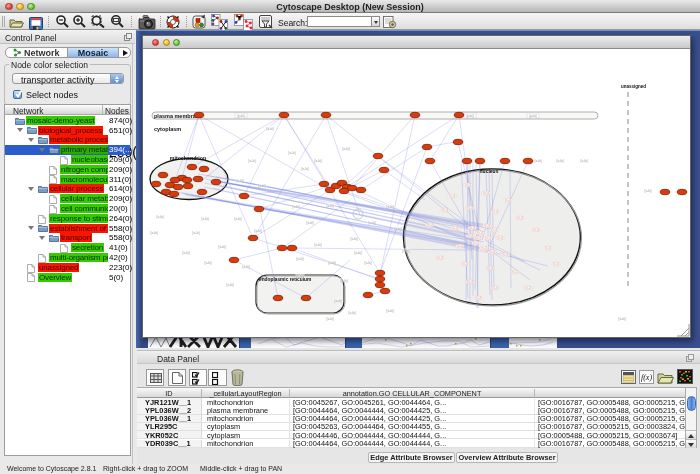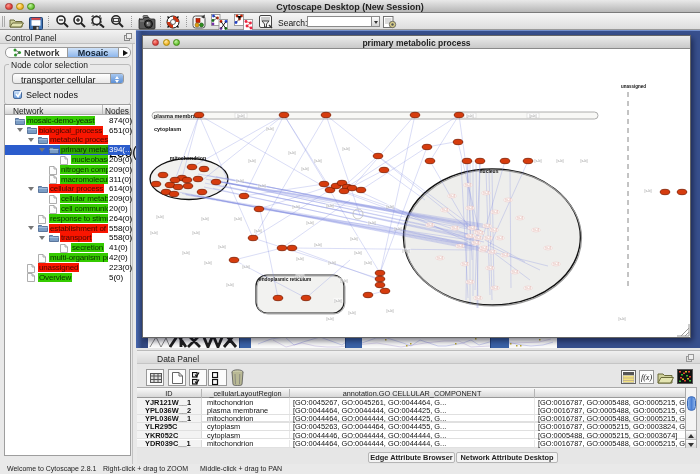--- a/index.html
+++ b/index.html
@@ -167,21 +167,21 @@
     </div>
     <div style="position:absolute;left:114px;top:0;width:12px;height:100%;">
       <div style="position:absolute;left:3px;top:2px;width:0;height:0;border-top:3.5px solid transparent;border-bottom:3.5px solid transparent;border-left:5px solid #111;"></div>
     </div>
   </div>
 
   <div style="position:absolute;left:4px;top:34px;width:127px;height:41px;border:1px solid #bbb;border-radius:3px;"></div>
   <div style="position:absolute;left:9px;top:29.5px;background:#e9e9e9;padding:0 2px;font-size:8.5px;color:#222;">Node color selection</div>
 
   <div style="position:absolute;left:12px;top:43px;width:112px;height:11px;background:linear-gradient(#ffffff,#e8e8e8);border:1px solid #9a9a9a;border-radius:3px;">
-    <div style="position:absolute;left:8px;top:0.5px;font-size:9px;color:#111;">transporter cellular</div>
+    <div style="position:absolute;left:8px;top:0.5px;font-size:9px;color:#111;">transporter activity</div>
     <div style="position:absolute;right:0;top:0;width:13px;height:100%;background:linear-gradient(#a8c8f0,#5b8fd6);border-left:1px solid #9a9a9a;border-radius:0 2px 2px 0;">
       <div style="position:absolute;left:3.5px;top:1.5px;width:0;height:0;border-left:2.8px solid transparent;border-right:2.8px solid transparent;border-bottom:3.2px solid #fff;"></div>
       <div style="position:absolute;left:3.5px;top:6px;width:0;height:0;border-left:2.8px solid transparent;border-right:2.8px solid transparent;border-top:3.2px solid #fff;"></div>
     </div>
   </div>
 
   <div style="position:absolute;left:13px;top:60px;width:9px;height:9px;background:linear-gradient(#cfe2f8,#6b9ede);border:1px solid #46699c;border-radius:2px;">
     <svg width="9" height="10" style="position:absolute;left:0;top:-2px;">
         <path d="M2 5 L4 7.5 L7.5 1.5" stroke="#fff" stroke-width="1.6" fill="none"></path>
       </svg>
@@ -399,21 +399,20 @@
 </svg>
 <div style="position:absolute;left:239px;top:337px;width:11.5px;height:11px;background:#3a62a8;border-left:1px solid #24437c;"></div>
 <div style="position:absolute;left:345px;top:337px;width:17px;height:11px;background:#3a62a8;border-left:1px solid #24437c;"></div>
 <div style="position:absolute;left:490px;top:337px;width:19px;height:11px;background:#3a62a8;border-left:1px solid #24437c;"></div>
 
 <div style="position:absolute;left:142px;top:35px;width:549px;height:303px;background:#fff;border:1px solid #666;box-shadow:2px 3px 6px rgba(0,0,20,0.5);">
   <div style="position:absolute;left:0;top:0;width:100%;height:13px;background:linear-gradient(#ececec,#c9c9c9);border-bottom:1px solid #8a8a8a;">
     <div style="position:absolute;left:9px;top:2.8px;width:7px;height:7px;border-radius:50%;background:radial-gradient(circle at 35% 30%,#ff9d94,#e2453c 60%,#b02419);border:0.5px solid #a33;"></div>
     <div style="position:absolute;left:19.5px;top:2.8px;width:7px;height:7px;border-radius:50%;background:radial-gradient(circle at 35% 30%,#ffe9a8,#f5b931 60%,#c98c14);border:0.5px solid #a80;"></div>
     <div style="position:absolute;left:30px;top:2.8px;width:7px;height:7px;border-radius:50%;background:radial-gradient(circle at 35% 30%,#c4f2a3,#6fc93d 60%,#3f9416);border:0.5px solid #481;"></div>
-    <div style="position:absolute;left:0;top:2px;width:100%;text-align:center;font-size:8.5px;font-weight:bold;color:#222;">primary metabolic process</div>
   </div>
   <svg width="14" height="14" style="position:absolute;right:0px;bottom:0px;">
       <path d="M13 1 L13 13 L1 13 M13 5 L5 13 M13 9 L9 13" stroke="#999" stroke-width="1" fill="none"></path>
     </svg>
 </div>
 <svg width="548" height="288" style="position:absolute;left:142px;top:49px;">
 <ellipse cx="350" cy="188" rx="88.5" ry="68" fill="#eeeeec" stroke="#111" stroke-width="1.6"></ellipse>
 <ellipse cx="351" cy="189" rx="88.5" ry="68" fill="none" stroke="#999" stroke-width="1.2"></ellipse>
 <ellipse cx="47" cy="130" rx="39" ry="20.5" fill="#f1f1ef" stroke="#111" stroke-width="1.3"></ellipse>
 <rect x="10" y="63" width="446" height="7" rx="3.5" fill="#f8f8f6" stroke="#999" stroke-width="0.8"></rect>
@@ -895,21 +894,21 @@
     </svg>
 </div>
 
 <div style="position:absolute;left:137px;top:387px;width:548px;height:11px;background:linear-gradient(#fafafa,#d8d8d8);border-top:1px solid #aaa;border-bottom:1px solid #999;">
   <div style="position:absolute;left:0;top:1.3px;width:65px;text-align:center;font-size:7.3px;color:#222;border-right:1px solid #b5b5b5;height:100%;">ID</div>
   <div style="position:absolute;left:65px;top:1.3px;width:88px;text-align:center;font-size:7.3px;color:#222;border-right:1px solid #b5b5b5;height:100%;">_cellularLayoutRegion</div>
   <div style="position:absolute;left:153px;top:1.3px;width:245px;text-align:center;font-size:7.3px;color:#222;border-right:1px solid #b5b5b5;height:100%;">annotation.GO CELLULAR_COMPONENT</div>
 </div>
 
 <div style="position:absolute;left:137px;top:398px;width:548px;height:50px;background:#fff;"></div>
-<div style="position:absolute;left:137px;top:398.0px;width:548px;height:24px;border-bottom:0.5px solid #e0e0e0;">
+<div style="position:absolute;left:137px;top:398.0px;width:548px;height:17px;border-bottom:0.5px solid #e0e0e0;">
     <div style="position:absolute;left:0;width:65px;height:100%;background:#f3f3f3;border-right:1px solid #d8d8d8;"></div>
     <div style="position:absolute;left:65px;width:88px;height:100%;border-right:1px solid #e8e8e8;"></div>
     <div style="position:absolute;left:153px;width:245px;height:100%;border-right:1px solid #e8e8e8;"></div>
     <div class="tc" style="left:8px;font-weight:bold;">YJR121W__1</div>
     <div class="tc" style="left:70px;">mitochondrion</div>
     <div class="tc" style="left:156px;">[GO:0045267, GO:0045261, GO:0044464, G...</div>
     <div class="tc" style="left:401px;">[GO:0016787, GO:0005488, GO:0005215, G...</div>
   </div>
 <div style="position:absolute;left:137px;top:406.3px;width:548px;height:8.3px;border-bottom:0.5px solid #e0e0e0;">
     <div style="position:absolute;left:0;width:65px;height:100%;background:#f3f3f3;border-right:1px solid #d8d8d8;"></div>
@@ -962,19 +961,19 @@
   <div style="position:absolute;left:0;top:42px;width:10px;height:9px;background:linear-gradient(#fdfdfd,#d9d9d9);border-top:1px solid #bbb;">
     <div style="position:absolute;left:2px;top:2.5px;width:0;height:0;border-left:3px solid transparent;border-right:3px solid transparent;border-bottom:4px solid #333;"></div>
   </div>
   <div style="position:absolute;left:0;top:51px;width:10px;height:9px;background:linear-gradient(#fdfdfd,#d9d9d9);border-top:1px solid #bbb;">
     <div style="position:absolute;left:2px;top:2.5px;width:0;height:0;border-left:3px solid transparent;border-right:3px solid transparent;border-top:4px solid #333;"></div>
   </div>
 </div>
 
 <div style="position:absolute;left:280px;top:480px;width:67px;height:11px;background:linear-gradient(#a8c8ee,#7aa9e0);border:1px solid #7a9cc8;border-radius:2px;text-align:center;font-size:7.4px;font-weight:bold;color:#112;line-height:10px;white-space:nowrap;overflow:hidden;">Node Attribute Browser</div>
 <div style="position:absolute;left:368px;top:452px;width:87px;height:11px;background:#f4f4f4;border:1px solid #b5b5b5;border-radius:2px;text-align:center;font-size:7.4px;font-weight:bold;color:#222;line-height:10px;white-space:nowrap;overflow:hidden;">Edge Attribute Browser</div>
-<div style="position:absolute;left:456px;top:452px;width:102px;height:11px;background:#f4f4f4;border:1px solid #b5b5b5;border-radius:2px;text-align:center;font-size:7.4px;font-weight:bold;color:#222;line-height:10px;white-space:nowrap;overflow:hidden;">Network Attribute Desktop</div>
+<div style="position:absolute;left:456px;top:452px;width:102px;height:11px;background:#f4f4f4;border:1px solid #b5b5b5;border-radius:2px;text-align:center;font-size:7.4px;font-weight:bold;color:#222;line-height:10px;white-space:nowrap;overflow:hidden;">Overview Attribute Browser</div>
 
 <div style="position:absolute;left:0;top:464px;width:700px;height:10px;background:#e9e9e9;">
   <div style="position:absolute;left:7px;top:1px;font-size:7px;color:#222;">Welcome to Cytoscape 2.8.1</div>
   <div style="position:absolute;left:103px;top:1px;font-size:7px;color:#222;">Right-click + drag to ZOOM</div>
   <div style="position:absolute;left:200px;top:1px;font-size:7px;color:#222;">Middle-click + drag to PAN</div>
 </div>
 
 </body></html>

